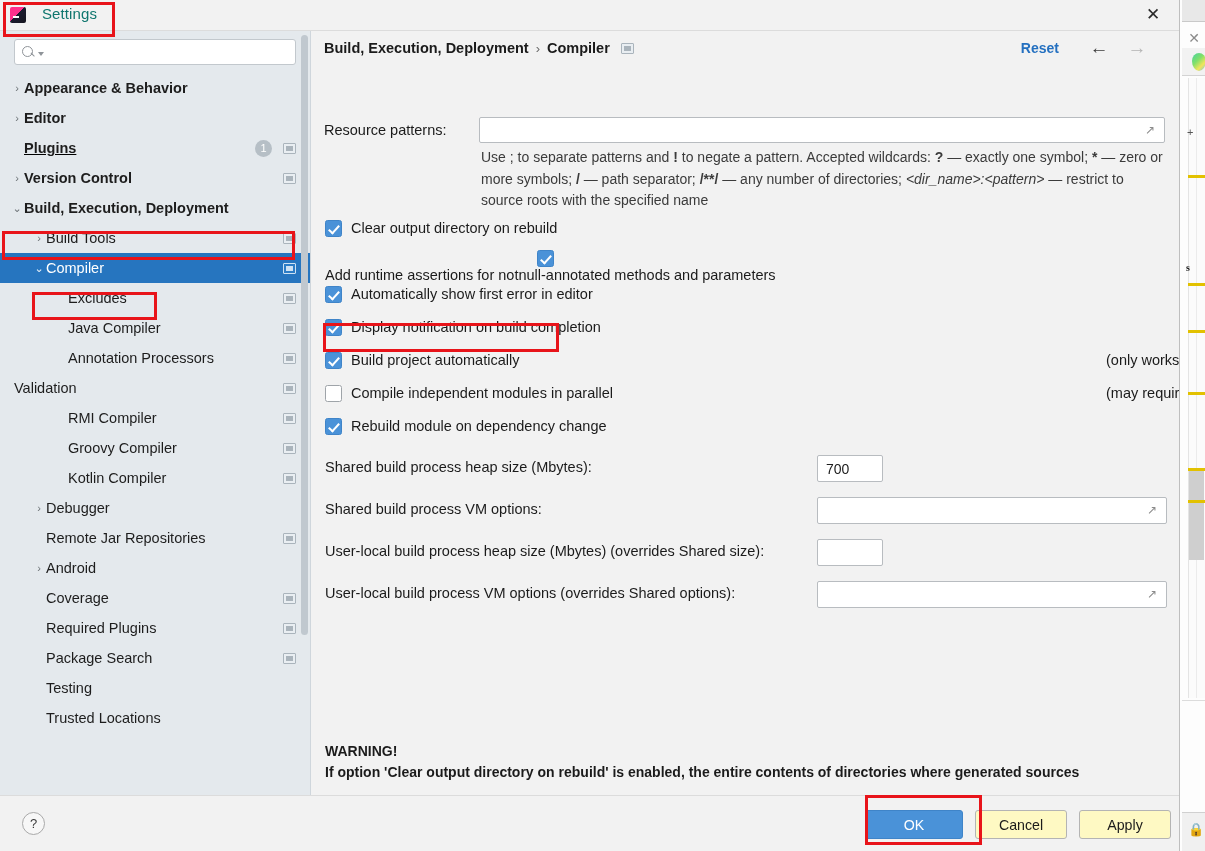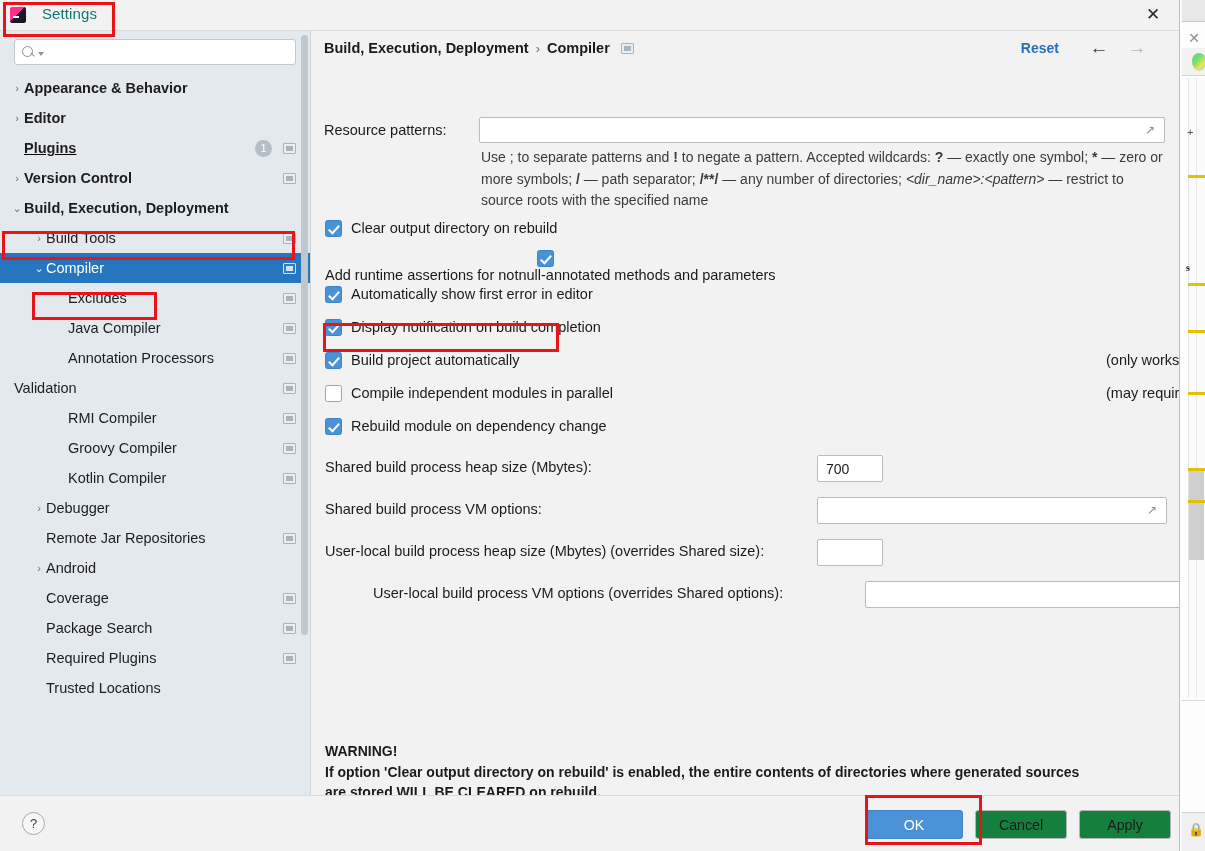--- a/index.html
+++ b/index.html
@@ -269,21 +269,21 @@
     position: absolute; left: 22px; top: 16px; width: 23px; height: 23px;
     border: 1px solid #a9a9a9; border-radius: 50%; background: #f7f7f7;
     font-size: 13px; color: #3a3a3a; text-align: center; line-height: 22px; cursor: pointer;
   }
   .foot-btn {
     position: absolute; top: 14px; height: 29px; border-radius: 3px;
     font-family: "Liberation Sans", sans-serif; font-size: 14.2px; cursor: pointer;
     display: flex; align-items: center; justify-content: center;
   }
   .foot-btn.primary { background: #4a92d8; border: 1px solid #3f84c8; color: #fff; }
-  .foot-btn.normal  { background: #15803d; border: 1px solid #b4b4b4; color: #1b1b1b; }
+  .foot-btn.normal  { background: #fef9c3; border: 1px solid #b4b4b4; color: #1b1b1b; }
 
   
   .hl { position: absolute; border: 3px solid #e8141a; pointer-events: none; z-index: 50; }
 </style>
 </head>
 <body>
 
 <div id="ide-bg">
   <div class="ide-topbar"></div>
   <div class="ide-close">✕</div>
@@ -405,27 +405,31 @@
             <span class="tree-arrow">›</span>
             <span class="tree-label">Android</span>
           </div>
           <div class="tree-row" style="padding-left: 32px;">
             <span class="tree-arrow"></span>
             <span class="tree-label">Coverage</span>
             <span class="proj-icon"></span>
           </div>
           <div class="tree-row" style="padding-left: 32px;">
             <span class="tree-arrow"></span>
+            <span class="tree-label">Required Plugins</span>
+            <span class="proj-icon"></span>
+          </div>
+          <div class="tree-row" style="padding-left: 32px;">
+            <span class="tree-arrow"></span>
             <span class="tree-label">Package Search</span>
             <span class="proj-icon"></span>
           </div>
           <div class="tree-row" style="padding-left: 32px;">
             <span class="tree-arrow"></span>
-            <span class="tree-label">Required Plugins</span>
-            <span class="proj-icon"></span>
+            <span class="tree-label">Testing</span>
           </div>
           <div class="tree-row" style="padding-left: 32px;">
             <span class="tree-arrow"></span>
             <span class="tree-label">Trusted Locations</span>
           </div>
         </div>
       <div class="tree-scrollbar">
         <div class="tree-thumb"></div>
       </div>
     </div>
@@ -496,32 +500,31 @@
             <div class="field-row" style="top: 432px;">
               <span class="field-label">Shared build process VM options:</span>
               <div class="text-field" style="left: 492px; width: 350px; top: 0px;">
                 <span class="expand-glyph">↗</span>
               </div>
             </div>
             <div class="field-row" style="top: 474px;">
               <span class="field-label">User-local build process heap size (Mbytes) (overrides Shared size):</span>
               <div class="num-field" style="left: 492px; width: 66px; top: 0px;"></div>
             </div>
-            <div class="field-row" style="top: 516px; margin-left: 48px;">
+            <div class="field-row" style="top: 516px;">
               <span class="field-label">User-local build process VM options (overrides Shared options):</span>
               <div class="text-field" style="left: 492px; width: 350px; top: 0px;">
                 <span class="expand-glyph">↗</span>
               </div>
             </div>
           </div>
 
         <div class="warning">
           <div>WARNING!</div>
           <div>If option 'Clear output directory on rebuild' is enabled, the entire contents of directories where generated sources</div>
-          <div>are stored WILL BE CLEARED on rebuild.</div>
         </div>
 
       </div>
     </div>
   </div>
 
   <div class="footer">
     <div class="help-btn">?</div>
     <div class="foot-btn primary" style="right:216px; width:98px;">OK</div>
     <div class="foot-btn normal" style="right:112px; width:92px;">Cancel</div>

